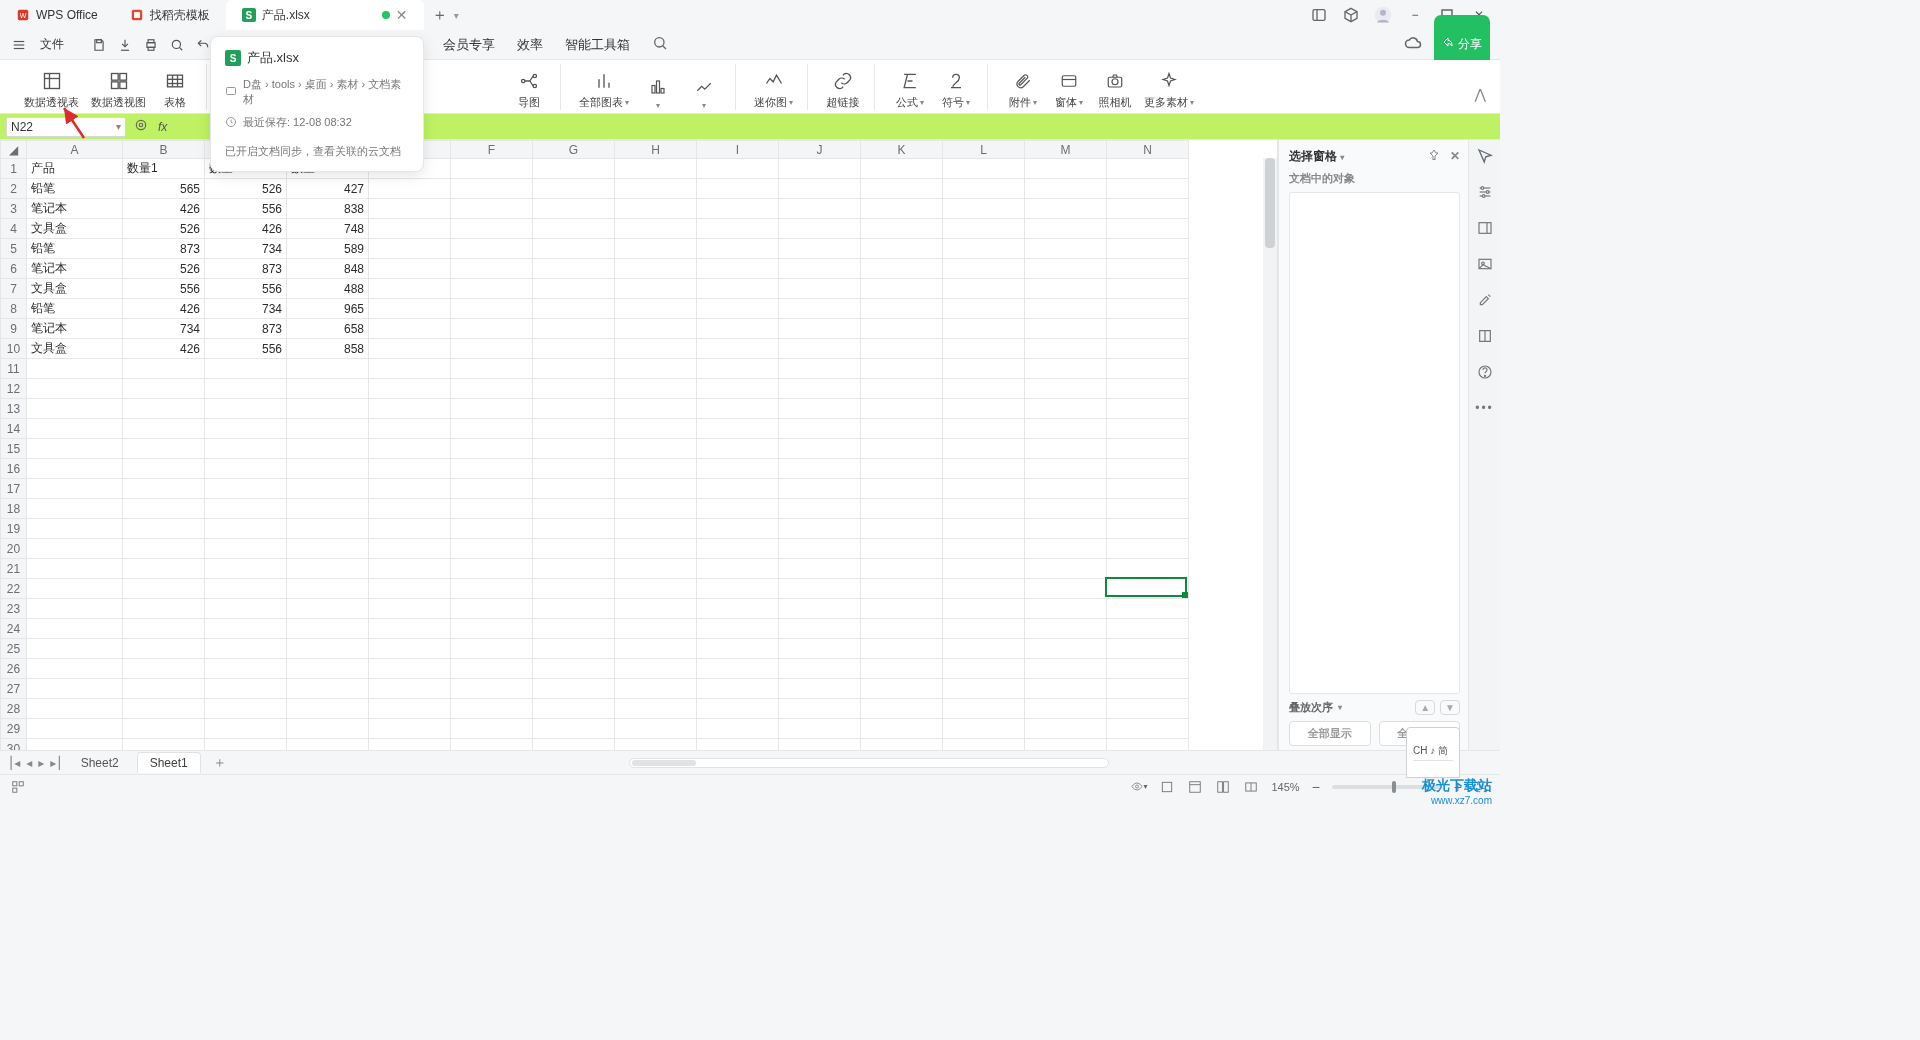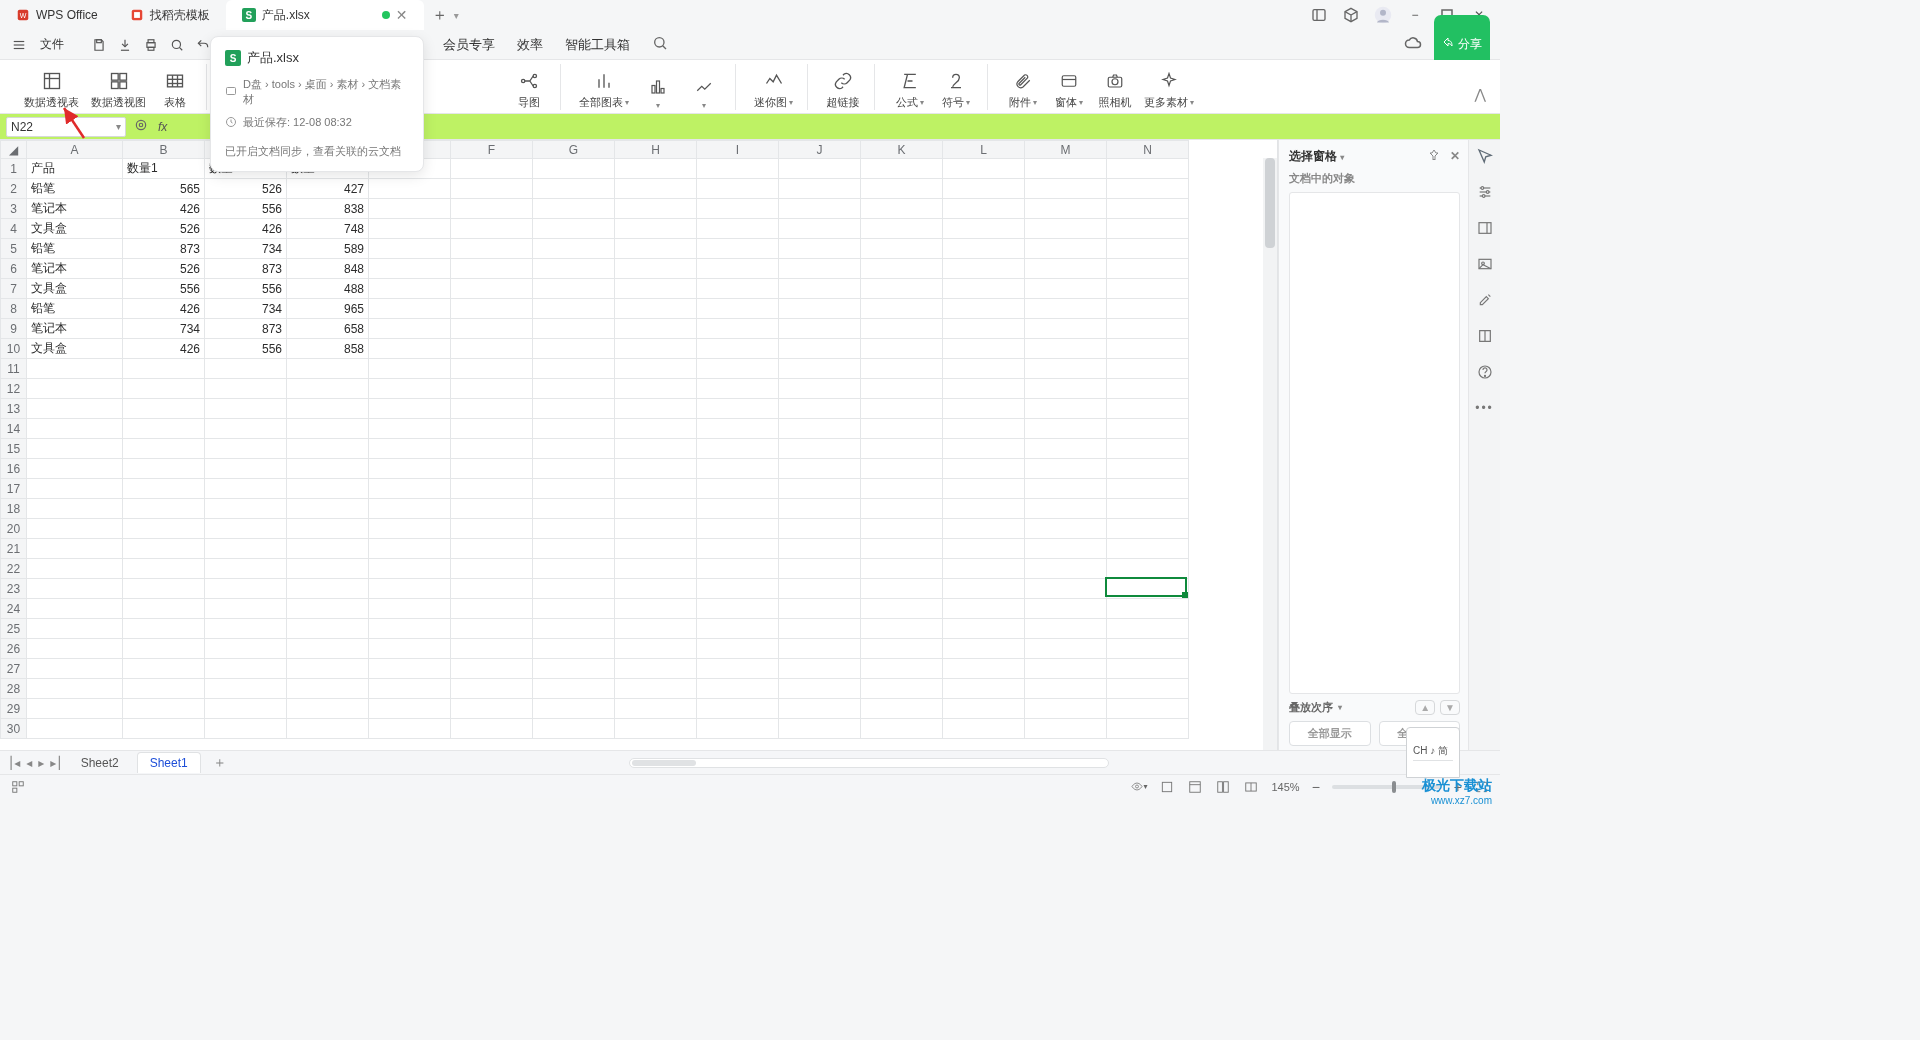--- a/index.html
+++ b/index.html
@@ -160,21 +160,21 @@
   .right-rail .rico { width:20px;height:20px;display:flex;align-items:center;justify-content:center;color:#777;}
 
   
   .sheet-tabs-row {
     height:24px; background:#f5f6f8; border-top:1px solid #e5e6e8;
     display:flex; align-items:center; padding-left:8px; gap:6px; font-size:12px;
   }
   .sh-nav { color:#888; display:flex; gap:6px; }
   .sh-nav span { cursor:pointer; }
   .sh-tab { padding:3px 12px; color:#555; cursor:pointer; }
-  .sh-tab.active { background:#fff; color:#1d4ed8; border:1px solid #e0e2e4; border-bottom:none; border-radius:4px 4px 0 0;}
+  .sh-tab.active { background:#fff; color:#404040; border:1px solid #e0e2e4; border-bottom:none; border-radius:4px 4px 0 0;}
   .sh-add { color:#888; font-size:14px; padding:0 6px; cursor:pointer;}
   .sh-scroll { flex:1; display:flex; justify-content:center;}
   .sh-scroll-track { width:480px; height:10px; border:1px solid #e0e2e4; border-radius:6px; position:relative; background:#fff;}
   .sh-scroll-thumb { position:absolute; left:2px; top:1px; bottom:1px; width:64px; background:#e0e2e4; border-radius:6px;}
 
   
   .status-bar {
     height:24px; background:#f5f6f8; border-top:1px solid #e5e6e8;
     display:flex; align-items:center; padding:0 10px; gap:12px; font-size:11px; color:#666;
   }
@@ -914,20 +914,37 @@
             <td class=""></td>
             <td class=""></td>
             <td class=""></td>
             <td class=""></td>
             <td class=""></td>
             <td class=""></td>
             <td class=""></td>
           </tr>
           <tr>
             <th class="">18</th>
+            <td class=""></td>
+            <td class=""></td>
+            <td class=""></td>
+            <td class=""></td>
+            <td class=""></td>
+            <td class=""></td>
+            <td class=""></td>
+            <td class=""></td>
+            <td class=""></td>
+            <td class=""></td>
+            <td class=""></td>
+            <td class=""></td>
+            <td class=""></td>
+            <td class=""></td>
+          </tr>
+          <tr>
+            <th class="">19</th>
             <td class=""></td>
             <td class=""></td>
             <td class=""></td>
             <td class=""></td>
             <td class=""></td>
             <td class=""></td>
             <td class=""></td>
             <td class=""></td>
             <td class=""></td>
             <td class=""></td>

